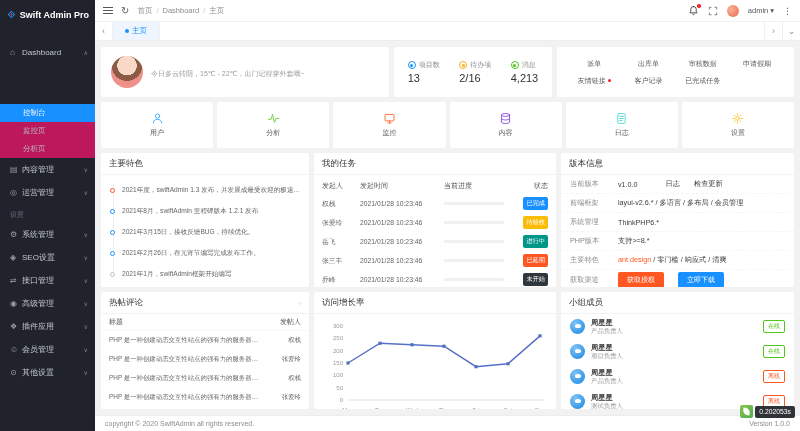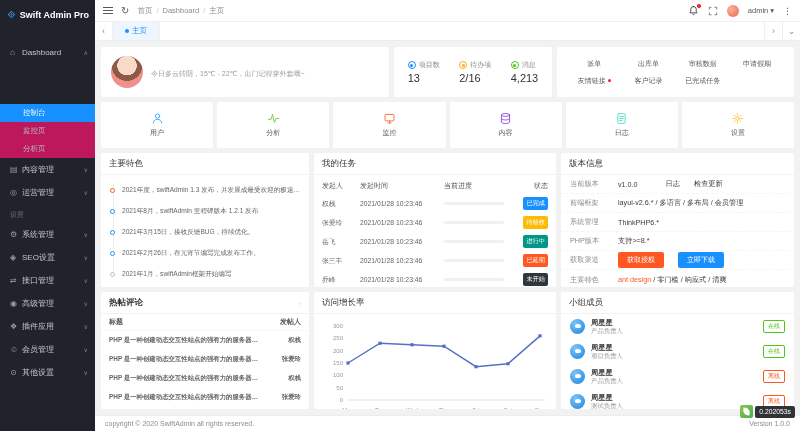--- a/index.html
+++ b/index.html
@@ -98,21 +98,21 @@
   .vrow { display:flex; align-items:center; gap:8px; padding:0 9px; height:19px; border-bottom:1px dashed #f5f5f5; font-size:7.2px; }
   .vrow:last-child { border-bottom:none; }
   .vlabel { width:40px; color:#8c8c8c; flex-shrink:0; }
   .vvalue { color:#404040; white-space:nowrap; overflow:hidden; text-overflow:ellipsis; }
   .vlink { color:#404040; cursor:pointer; margin-right:6px; }
   .highlight { color:#ff5722; }
   .vbtn { font-size:7px; color:#fff; border:none; padding:3px 9px; border-radius:2px; cursor:pointer; margin-right:6px; font-family:inherit; }
 
   
   .row4 { flex:1; min-height:0; }
-  .comments { width:208px; overflow:hidden;font-weight:bold; }
+  .comments { width:208px; overflow:hidden; }
   .c-row { display:grid; grid-template-columns:1fr 36px; align-items:center; gap:4px; padding:0 8px; height:19px; font-size:6.4px; color:#666; }
   .c-row.head { font-size:7px; color:#595959; height:17px; border-bottom:1px solid #f7f7f7; }
   .c-title { white-space:nowrap; overflow:hidden; text-overflow:ellipsis; }
   .c-author { text-align:right; }
 
   .growth { width:242px; overflow:hidden; }
   .growth svg { display:block; margin:2px auto 0; }
   .tick { font-size:6px; fill:#999; }
   .axis { stroke:#e0e0e0; stroke-width:1; }
 
@@ -440,27 +440,27 @@
           </div>
           <div class="vrow">
             <span class="vlabel">系统管理</span>
               <span class="vvalue">ThinkPHP6.*</span>
           </div>
           <div class="vrow">
             <span class="vlabel">PHP版本</span>
               <span class="vvalue">支持&gt;=8.*</span>
           </div>
           <div class="vrow">
+            <span class="vlabel">主要特色</span>
+            <span class="vvalue"><span class="highlight">ant design</span><span> / 零门槛 / 响应式 / 清爽</span></span>
+          </div>
+          <div class="vrow">
             <span class="vlabel">获取渠道</span>
             <button class="vbtn" style="background: rgb(255, 87, 34);">获取授权</button>
             <button class="vbtn" style="background: rgb(24, 144, 255);">立即下载</button>
-          </div>
-          <div class="vrow">
-            <span class="vlabel">主要特色</span>
-            <span class="vvalue"><span class="highlight">ant design</span><span> / 零门槛 / 响应式 / 清爽</span></span>
           </div>
         </div>
       </div>
 
       <div class="row row4">
         <div class="card comments">
           <div class="card-title">
             <span>热帖评论</span>
               <span class="more">◦</span>
           </div>

